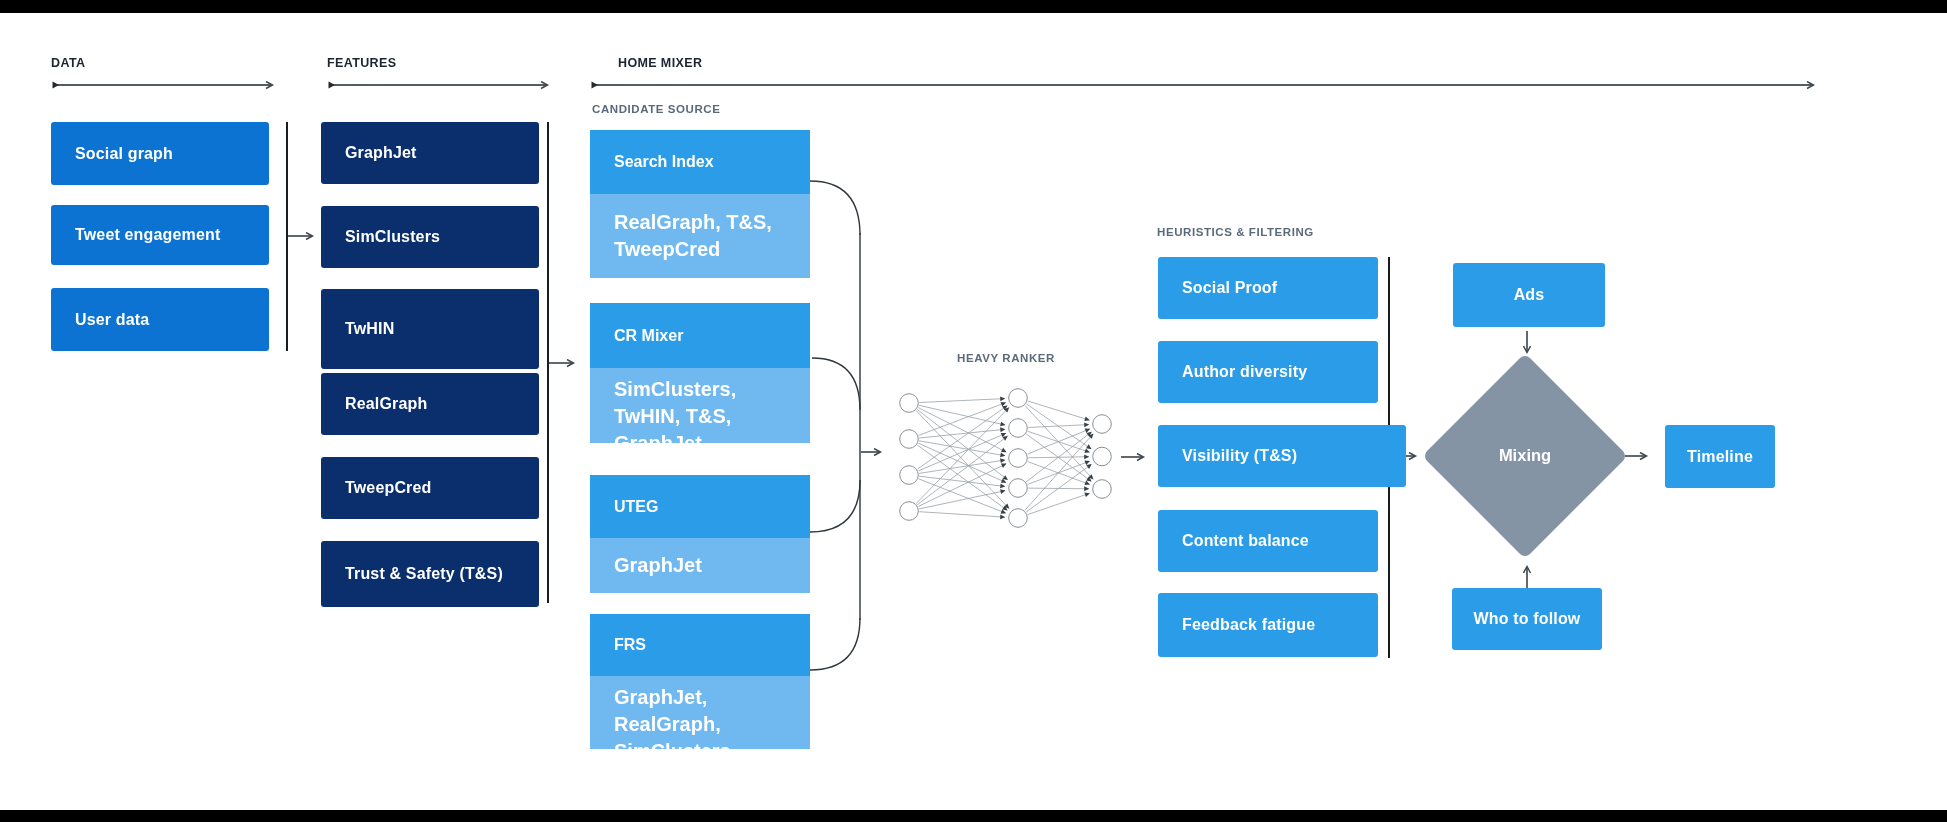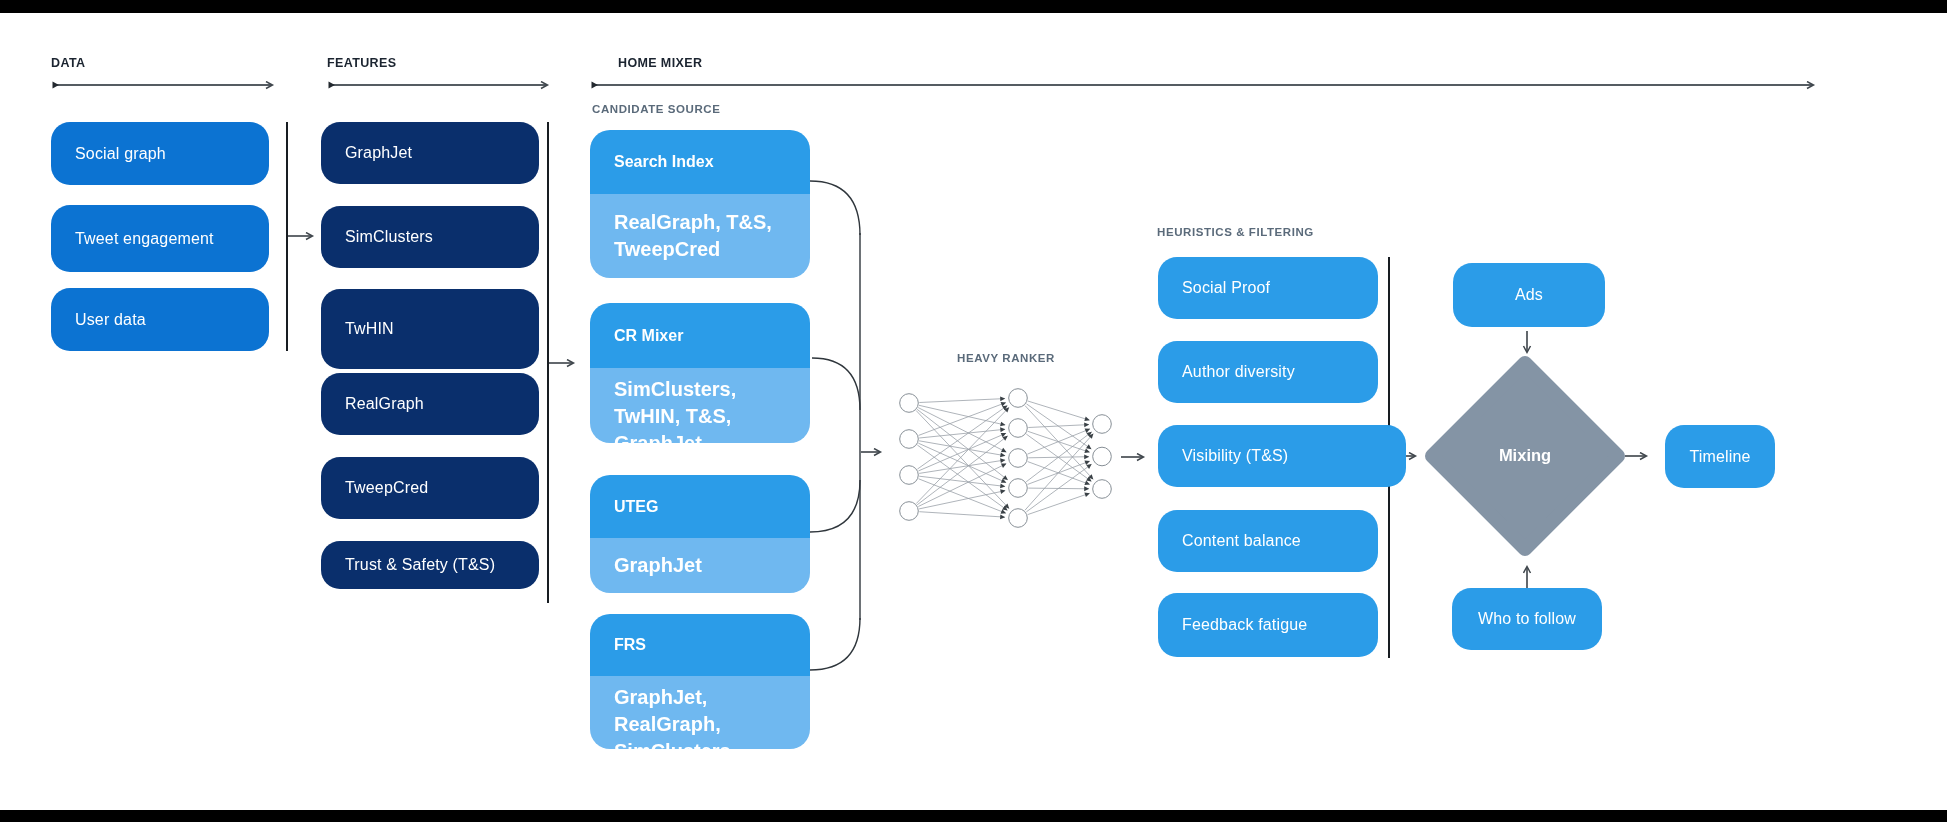--- a/index.html
+++ b/index.html
@@ -19,30 +19,30 @@
     font-size:12.5px;font-weight:700;letter-spacing:.03em;color:#1B2430;
     white-space:nowrap;
   }
   .sub-label{
     font-size:11.5px;font-weight:700;letter-spacing:.05em;color:#5A6A7A;
     white-space:nowrap;
   }
   .box{
     display:flex;align-items:center;
     padding-left:24px;padding-right:14px;
-    border-radius:19px;color:#fff;font-size:16px;font-weight:400;
+    border-radius:3px;color:#fff;font-size:16px;font-weight:700;
     letter-spacing:.01em;
   }
   .box.blue{background:#0C73D2;}
   .box.navy{background:#0A2F6C;}
   .box.azure{background:#2B9CE8;}
   .box.center{justify-content:center;padding-left:0;padding-right:0;text-align:center;}
 
   .cand{
-    border-radius:20px;overflow:hidden;width:220px;
+    border-radius:0;overflow:hidden;width:220px;
     display:flex;flex-direction:column;
   }
   .cand-head{
     background:#2B9CE8;color:#fff;font-size:16px;font-weight:700;
     display:flex;align-items:center;padding-left:24px;padding-right:14px;
     flex:0 0 auto;box-sizing:border-box;
   }
   .cand-sub{
     background:#6FB8F0;color:#fff;font-size:20px;font-weight:700;
     display:flex;align-items:center;padding:8px 16px 8px 24px;
@@ -150,30 +150,30 @@
       <circle cx="1102" cy="424" r="9.3" fill="#ffffff" stroke="#878F96" stroke-width="1"></circle>
       <circle cx="1102" cy="456.5" r="9.3" fill="#ffffff" stroke="#878F96" stroke-width="1"></circle>
       <circle cx="1102" cy="489" r="9.3" fill="#ffffff" stroke="#878F96" stroke-width="1"></circle>
     </g>
 
   <polygon points="1525,363 1618,456 1525,549 1432,456" fill="#8494A5" stroke="#8494A5" stroke-width="14" stroke-linejoin="round"></polygon>
 </svg>
 
 <div class="el sec-label" style="left:51px;top:56px">DATA</div>
 <div class="el box blue" style="left:51px;top:122px;width:218px;height:63px">Social graph</div>
-<div class="el box blue" style="left:51px;top:205px;width:218px;height:67px">Tweet engagement</div>
+<div class="el box blue" style="left:51px;top:205px;width:218px;height:60px">Tweet engagement</div>
 <div class="el box blue" style="left:51px;top:288px;width:218px;height:63px">User data</div>
 
 <div class="el sec-label" style="left:327px;top:56px">FEATURES</div>
 <div class="el box navy" style="left:321px;top:122px;width:218px;height:62px">GraphJet</div>
 <div class="el box navy" style="left:321px;top:206px;width:218px;height:62px">SimClusters</div>
 <div class="el box navy" style="left:321px;top:289px;width:218px;height:80px">TwHIN</div>
 <div class="el box navy" style="left:321px;top:373px;width:218px;height:62px">RealGraph</div>
 <div class="el box navy" style="left:321px;top:457px;width:218px;height:62px">TweepCred</div>
-<div class="el box navy" style="left:321px;top:541px;width:218px;height:48px">Trust &amp; Safety (T&amp;S)</div>
+<div class="el box navy" style="left:321px;top:541px;width:218px;height:66px">Trust &amp; Safety (T&amp;S)</div>
 
 <div class="el sec-label" style="left:618px;top:56px">HOME MIXER</div>
 <div class="el sub-label" style="left:592px;top:103px">CANDIDATE SOURCE</div>
 
 <div class="el cand" style="left:590px;top:130px;height:148px">
   <div class="cand-head" style="height:64px">Search Index</div>
   <div class="cand-sub">RealGraph, T&amp;S, TweepCred</div>
 </div>
 <div class="el cand" style="left:590px;top:303px;height:140px">
   <div class="cand-head" style="height:65px">CR Mixer</div>

